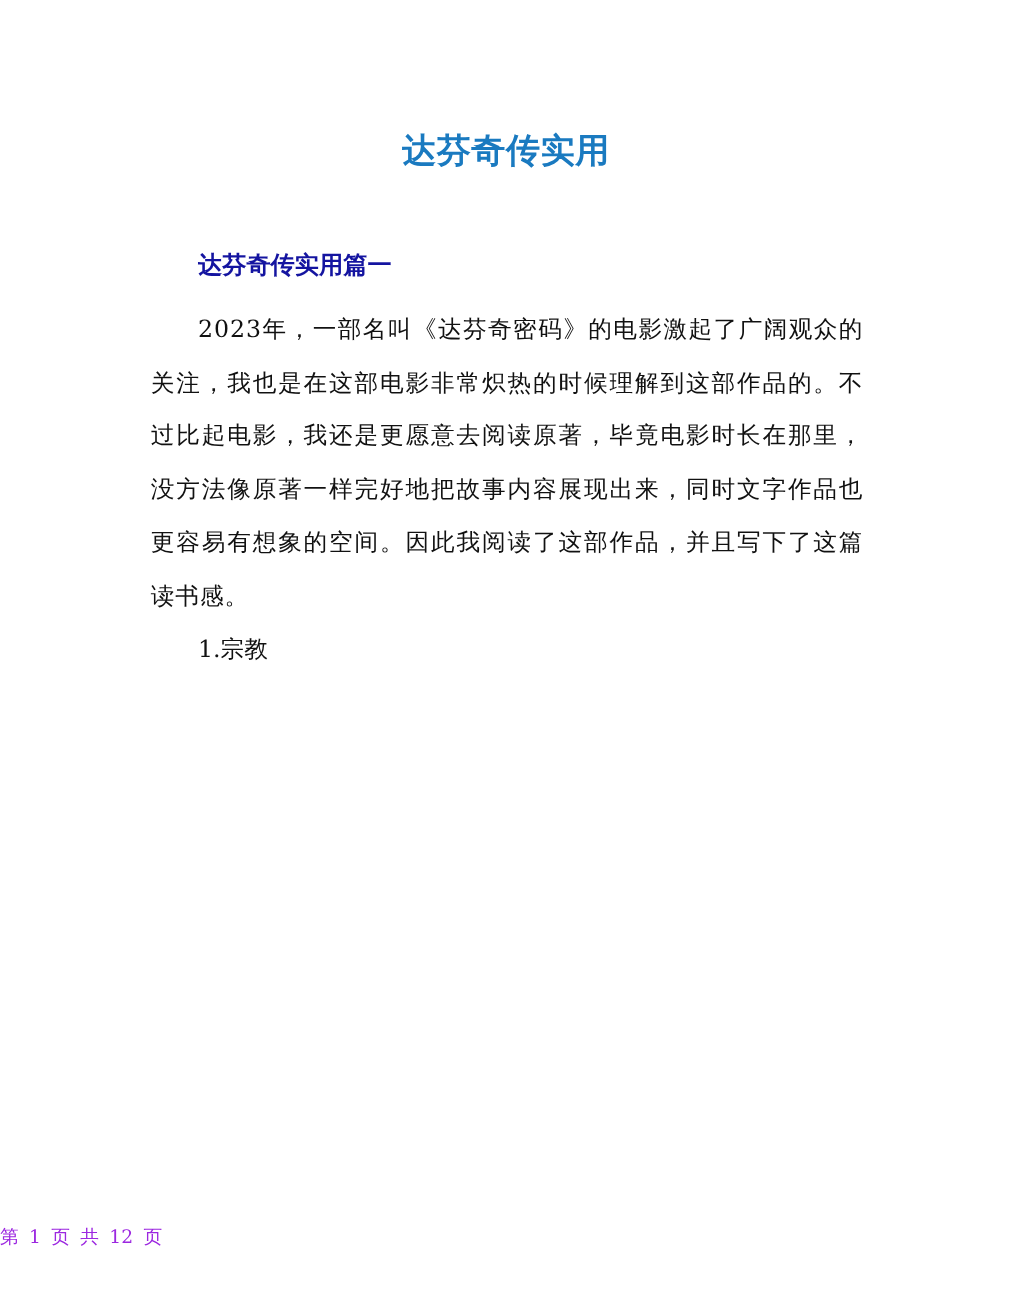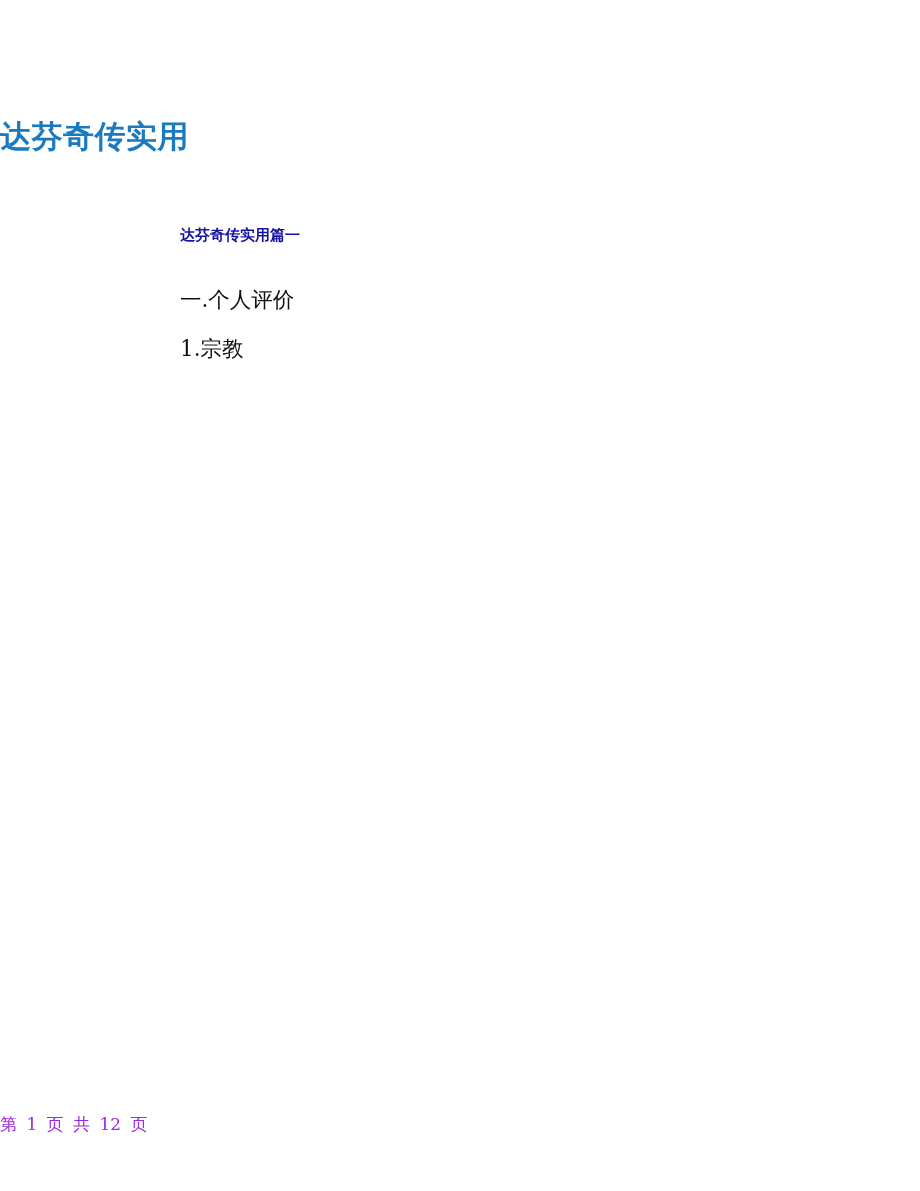--- a/index.html
+++ b/index.html
@@ -1,35 +1,35 @@
 <!DOCTYPE html>
 <html><head>
 <meta charset="utf-8">
 <style>
   html, body { margin: 0; padding: 0; background: #ffffff; }
   body { width: 920px; height: 1191px; position: relative; overflow: hidden;
          font-family: "DejaVu Serif", "Liberation Serif", serif; color: #111; }
-  .title { position: absolute; top: 116px; left: 0; width: 920px; 
+  .title { position: absolute; top: 116px; left: 0; width: 920px; text-align: center;
            font-family: "DejaVu Sans", "Liberation Sans", sans-serif; font-weight: bold;
            font-size: 31px; color: #1a7ac0; letter-spacing: 0.5px; }
   .subtitle { position: absolute; top: 226px; left: 180px;
               font-family: "DejaVu Sans", "Liberation Sans", sans-serif; font-weight: bold;
-              font-size: 15px; color: #1414a0; }
+              font-size: 22px; color: #1414a0; }
   .body { position: absolute; left: 137px; width: 648px; top: 276px; }
   .para { font-size: 21.5px; line-height: 48.5px; margin: 0; text-align: justify;
           text-align-last: left; letter-spacing: 0.9px; }
   .indent { text-indent: 43px; }
   .heading { font-size: 21.5px; line-height: 48.5px; margin: 0; padding-left: 43px; }
   .footer { position: absolute; top: 1113px; left: 0; width: 920px; 
             font-size: 17px; color: #9c27e0; word-spacing: 4px; }
 </style>
 </head>
 <body>
 
 <div class="title">达芬奇传实用</div>
 <div class="subtitle">达芬奇传实用篇一</div>
 
 <div class="body">
-  <p class="heading">一.个人评价</p>
+  <p class="para indent">2023年，一部名叫《达芬奇密码》的电影激起了广阔观众的关注，我也是在这部电影非常炽热的时候理解到这部作品的。不过比起电影，我还是更愿意去阅读原著，毕竟电影时长在那里，没方法像原著一样完好地把故事内容展现出来，同时文字作品也更容易有想象的空间。因此我阅读了这部作品，并且写下了这篇读书感。</p>
   <p class="heading">1.宗教</p>
 </div>
 
 <div class="footer">第 1 页 共 12 页</div>
 
 </body></html>

